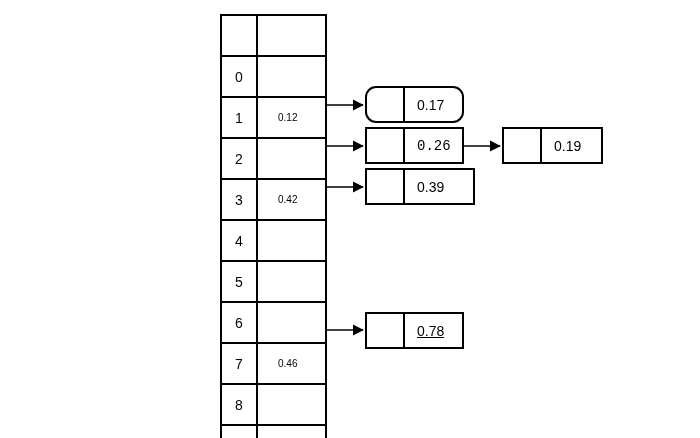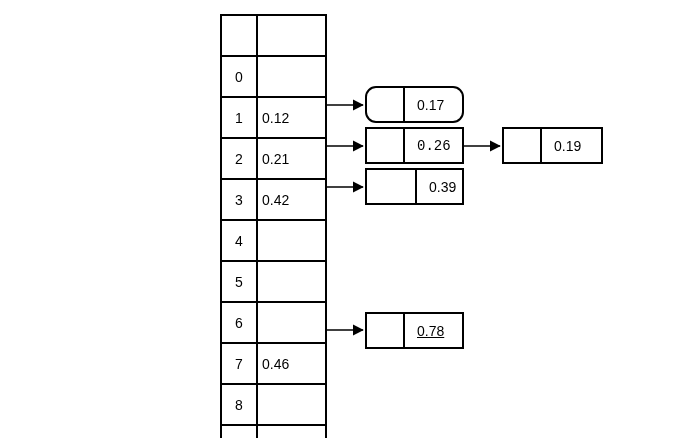--- a/index.html
+++ b/index.html
@@ -53,22 +53,22 @@
     justify-content: center;
     font-size: 14px;
     line-height: 1;
   }
   .bucket-value {
     flex: 1 1 auto;
     box-sizing: border-box;
     display: flex;
     align-items: center;
     justify-content: flex-start;
-    padding-left: 4px;
-    font-size: 14px;
+    padding-left: 20px;
+    font-size: 10px;
     line-height: 1;
   }
 
   
   .node {
     position: absolute;
     height: 37px;
     border: 2px solid #000000;
     box-sizing: border-box;
     background: #ffffff;
@@ -85,21 +85,21 @@
     display: flex;
     align-items: center;
     justify-content: flex-start;
     padding-left: 12px;
     font-size: 14px;
     line-height: 1;
   }
 
   .node-a { left: 365px; top: 86px;  width: 99px; border-radius: 11px; }
   .node-b { left: 365px; top: 127px; width: 99px; font-family: Liberation Mono, monospace; }
-  .node-c { left: 365px; top: 168px; width: 99px; padding-left: 12px; }
+  .node-c { left: 365px; top: 168px; width: 110px; }
   .node-d { left: 502px; top: 127px; width: 101px; }
   .node-e { left: 365px; top: 312px; width: 99px; text-decoration: underline; }
 
   .arrow-layer {
     position: absolute;
     left: 0;
     top: 0;
     width: 700px;
     height: 438px;
     pointer-events: none;
@@ -122,21 +122,20 @@
       <div class="bucket-value"></div>
     </div>
 
     <div class="bucket-row">
       <div class="bucket-index">1</div>
       <div class="bucket-value">0.12</div>
     </div>
 
     <div class="bucket-row">
       <div class="bucket-index">2</div>
-      <div class="bucket-value">0.21</div>
     </div>
 
     <div class="bucket-row">
       <div class="bucket-index">3</div>
       <div class="bucket-value">0.42</div>
     </div>
 
     <div class="bucket-row">
       <div class="bucket-index">4</div>
       <div class="bucket-value"></div>

